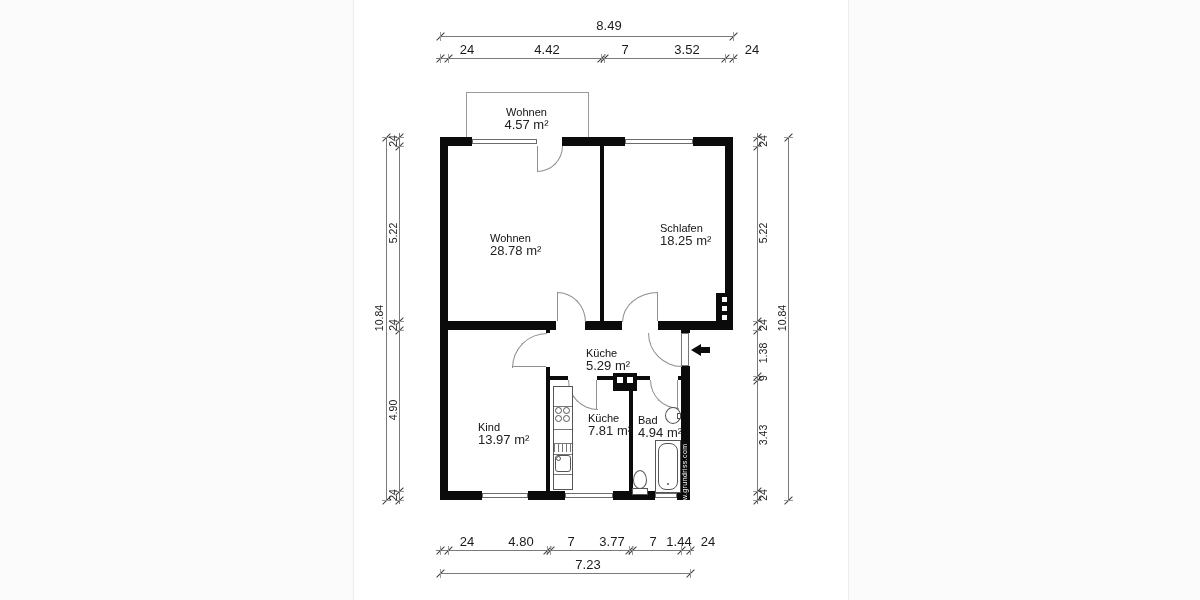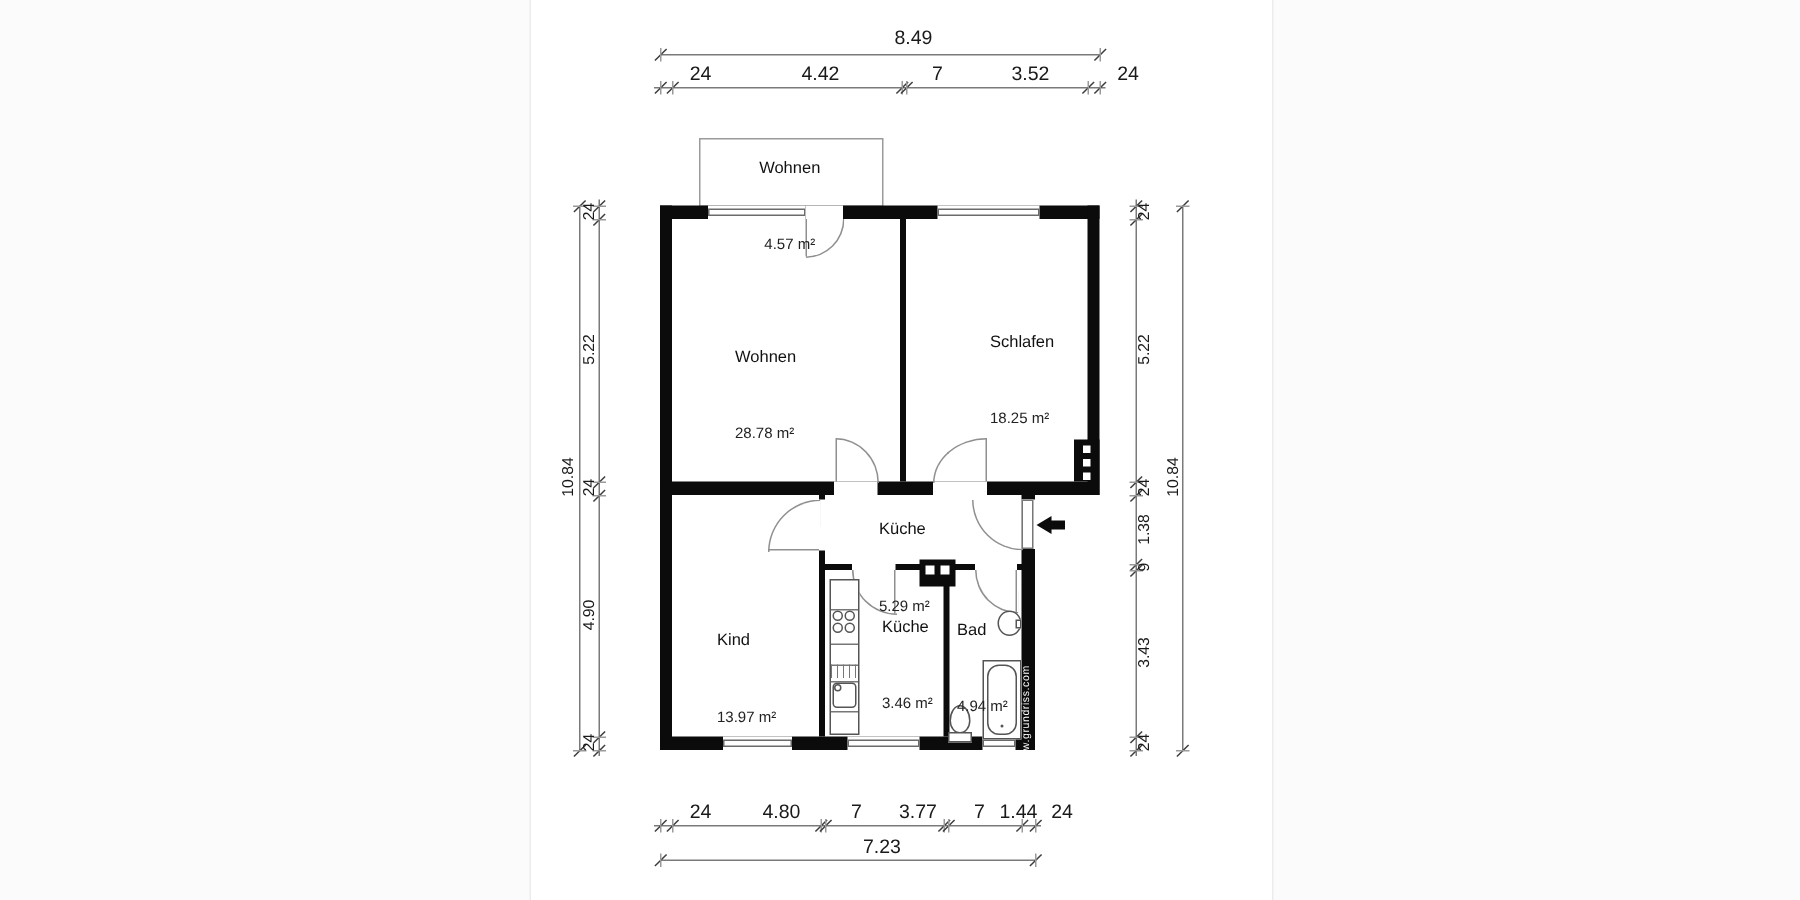--- a/index.html
+++ b/index.html
@@ -34,21 +34,21 @@
   .jt{position:absolute;width:0;height:0;}
   .jt:before{content:"";position:absolute;width:11px;height:1px;background:#3d3d3d;left:-5.5px;top:-0.5px;transform:rotate(-45deg);}
   .jt-h:after{content:"";position:absolute;width:1px;height:9px;background:#9a9a9a;left:-0.5px;top:-4.5px;}
   .jt-v:after{content:"";position:absolute;width:9px;height:1px;background:#9a9a9a;left:-4.5px;top:-0.5px;}
 
   .dlab{position:absolute;transform:translate(-50%,-50%);font-size:13px;color:#1a1a1a;white-space:nowrap;padding-left:46px;}
   .dlab-v{position:absolute;transform:translate(-50%,-50%) rotate(-90deg);font-size:10.5px;color:#1a1a1a;white-space:nowrap;}
 
   .rlabel{position:absolute;line-height:1.1;}
   .rname{font-size:11px;color:#111;}
-  .rarea{font-size:10px;color:#222;margin-top:40px;}
+  .rarea{font-size:13px;color:#222;}
   #balkon-label{text-align:center;}
 
   #entry-arrow-head{position:absolute;width:0;height:0;border-top:6px solid transparent;
      border-bottom:6px solid transparent;border-right:10px solid #0b0b0b;}
   #watermark{position:absolute;transform:rotate(-90deg);transform-origin:0 0;
      font-size:7px;letter-spacing:0.4px;color:#fff;white-space:nowrap;width:132px;}
 </style>
 </head>
 <body>
 
@@ -160,21 +160,21 @@
   <div class="rlabel" style="left:586px;top:347px;">
     <div class="rname">Küche</div>
     <div class="rarea">5.29 m²</div>
   </div>
   <div class="rlabel" style="left:478px;top:421px;">
     <div class="rname">Kind</div>
     <div class="rarea">13.97 m²</div>
   </div>
   <div class="rlabel" style="left:588px;top:412px;">
     <div class="rname">Küche</div>
-    <div class="rarea">3.46 m²</div>
+    <div class="rarea">7.81 m²</div>
   </div>
   <div class="rlabel" style="left:638px;top:414px;">
     <div class="rname">Bad</div>
     <div class="rarea">4.94 m²</div>
   </div>
 
   <div class="dl" style="left:440px;top:36px;width:293px;height:1px;"></div>
   <div class="dl" style="left:436px;top:58px;width:301px;height:1px;"></div>
   <i class="jt jt-h" style="left:440px;top:36px;"></i>
   <i class="jt jt-h" style="left:733px;top:36px;"></i>

